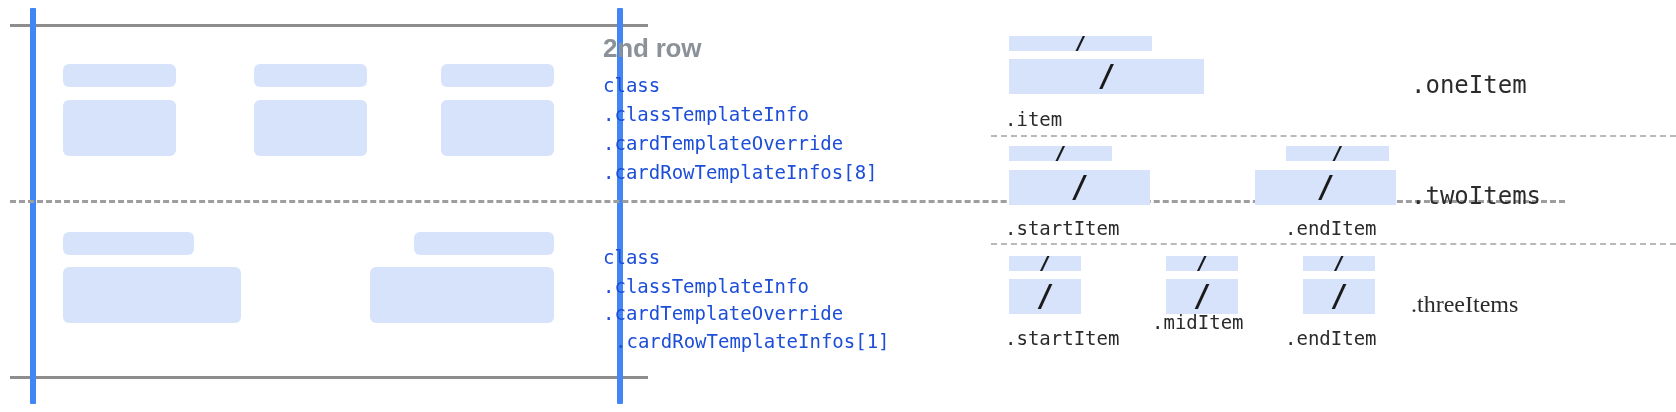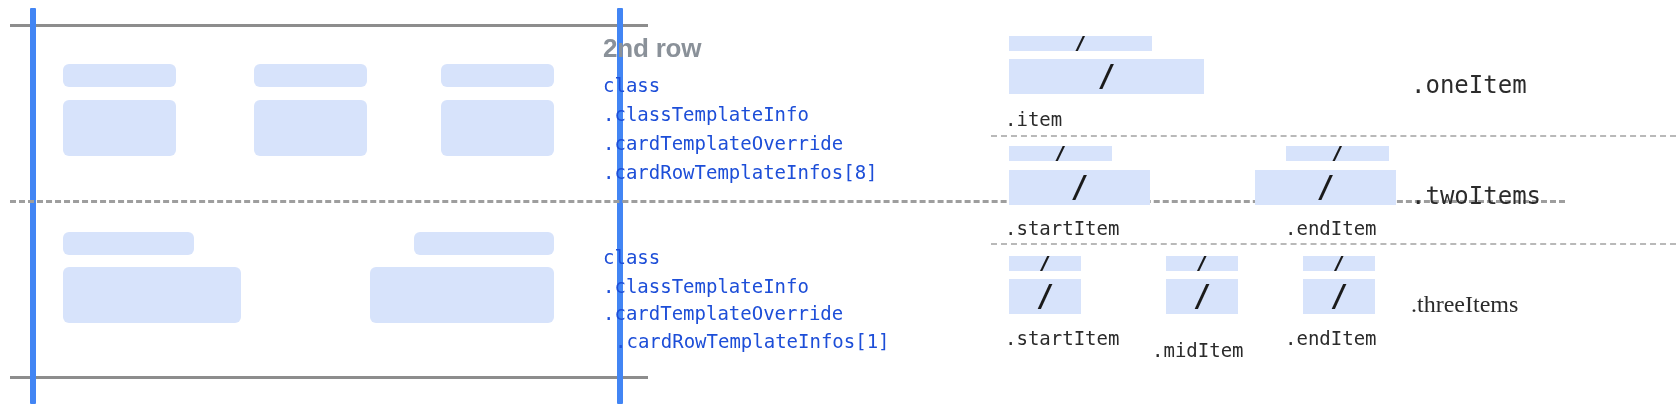--- a/index.html
+++ b/index.html
@@ -169,21 +169,21 @@
         <span class="slash">/</span>
       </div>
       <div class="itemlabel" style="left:22px;top:327px;">.startItem</div>
 
       <div class="vblk small" style="left:183px;top:256px;width:72px;height:15px;">
         <span class="slash">/</span>
       </div>
       <div class="vblk big" style="left:183px;top:279px;width:72px;height:35px;">
         <span class="slash">/</span>
       </div>
-      <div class="itemlabel" style="left:169px;top:339px;">.midItem</div>
+      <div class="itemlabel" style="left:169px;top:311px;">.midItem</div>
 
       <div class="vblk small" style="left:320px;top:256px;width:72px;height:15px;">
         <span class="slash">/</span>
       </div>
       <div class="vblk big" style="left:320px;top:279px;width:72px;height:35px;">
         <span class="slash">/</span>
       </div>
       <div class="itemlabel" style="left:302px;top:327px;">.endItem</div>
 
       <div class="grouplabel" style="left:428px;top:291px;font-family:Liberation Serif, serif;">.threeItems</div>

